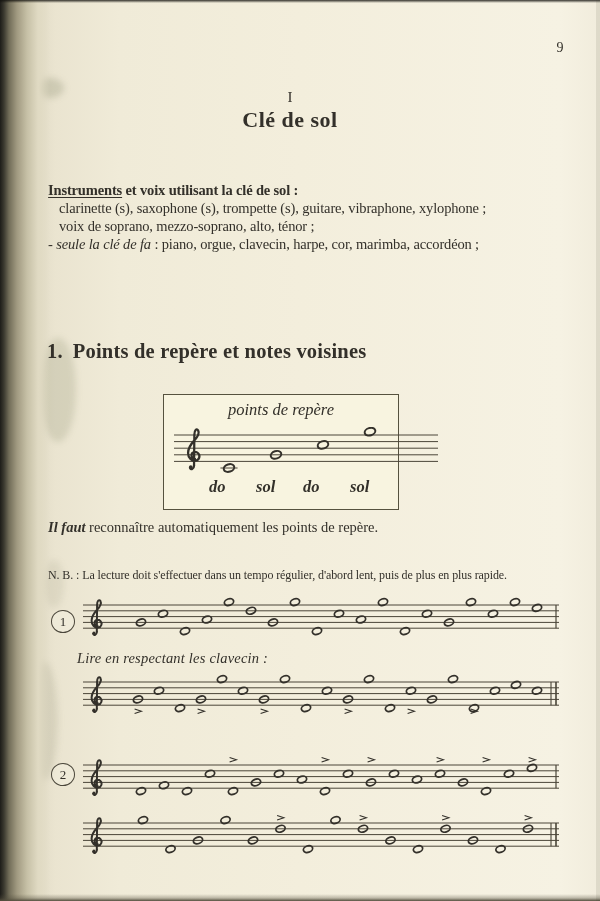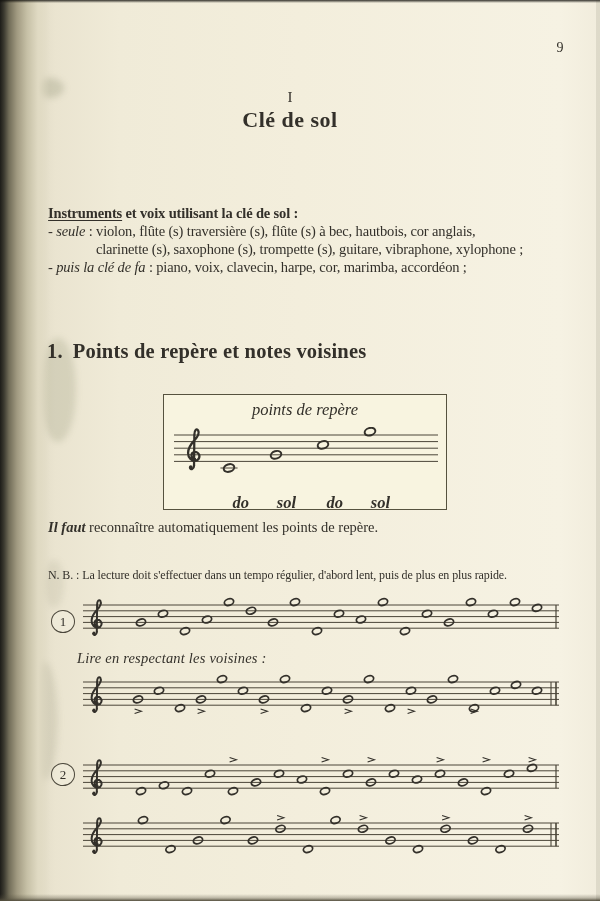--- a/index.html
+++ b/index.html
@@ -20,32 +20,32 @@
   .edge-bottom{position:absolute;left:0;bottom:0;width:600px;height:7px;
      background:linear-gradient(0deg,#55503f 0px,rgba(85,80,63,.35) 3px,rgba(85,80,63,0) 7px);}
   .edge-right{position:absolute;right:0;top:0;width:4px;height:901px;background:rgba(60,55,40,.10);}
   .blob{position:absolute;border-radius:50%;filter:blur(3px);}
   
   .abs{position:absolute;}
   .pageno{font-size:14px;letter-spacing:.5px;}
   .numeral{left:30px;top:89px;width:520px;text-align:center;font-size:15px;}
   .title{left:30px;top:107px;width:520px;text-align:center;
          font-size:22px;font-weight:bold;letter-spacing:.5px;}
-  .intro{left:48px;top:204px;width:512px;font-size:14.5px;line-height:18px;letter-spacing:-0.15px;}
+  .intro{left:48px;top:181px;width:512px;font-size:14.5px;line-height:18px;letter-spacing:-0.15px;}
   .intro .lead{font-weight:bold;}
   .intro .u{text-decoration:underline;text-underline-offset:2px;}
-  .cont{padding-left:11px;text-align:center;}
+  .cont{padding-left:11px;}
   .it{font-style:italic;}
   .section-h{left:47px;top:340px;font-size:20.5px;font-weight:bold;letter-spacing:.2px;}
   .section-h .num{margin-right:10px;}
-  .example-box{left:163px;top:394px;width:284px;height:116px;background:var(--box-bg);
+  .example-box{left:163px;top:394px;width:236px;height:116px;background:var(--box-bg);
                border:1.5px solid #56523f;box-sizing:border-box;}
   .caption{position:absolute;left:0;top:5px;width:100%;text-align:center;
            font-style:italic;font-size:16.5px;}
-  .solfege{position:absolute;top:98px;width:40px;text-align:right;
+  .solfege{position:absolute;top:82px;width:40px;text-align:left;
            font-size:16.5px;font-style:italic;font-weight:bold;}
   .bodyline{left:48px;top:519px;font-size:14.5px;}
   .bodyline .emph{font-weight:bold;font-style:italic;}
   .nb{left:48px;top:568px;width:520px;font-size:12px;letter-spacing:-0.1px;}
   .instruction{left:77px;top:650px;font-size:14.5px;font-style:italic;letter-spacing:.2px;}
   .exnum{position:absolute;width:22px;height:21px;border:1px solid #4a463a;border-radius:50%;
          text-align:center;line-height:21px;font-size:13px;background:rgba(246,242,227,.4);}
   .staff-wrap{position:absolute;}
   svg.staff{display:block;}
 </style>
@@ -59,23 +59,23 @@
   <div class="blob" style="left:30px;top:662px;width:28px;height:118px;background:rgba(104,104,78,.14);"></div>
   <div class="blob" style="left:44px;top:560px;width:20px;height:48px;background:rgba(104,104,78,.10);"></div>
 
   <div class="abs pageno" style="right:36px;top:40px;">9</div>
 
   <div class="abs numeral">I</div>
   <div class="abs title">Clé de sol</div>
 
   <div class="abs intro">
     <div class="lead"><span class="u">Instruments</span><span> et voix utilisant la clé de sol :</span></div>
-    <div><span>- </span><span class="it">seule</span><span> :  violon, flûte (s) traversière (s), flûte (s) à bec, hautbois, cor anglais,</span></div>
     <div class="cont"><span>clarinette (s), saxophone (s), trompette (s), guitare, vibraphone, xylophone ;</span></div>
-    <div><span>- </span><span class="it">puis la clé de fa</span><span> : piano, voix, clavecin, harpe, cor, marimba, accordéon ;</span></div>
+    <div class="cont"><span>voix de soprano, mezzo-soprano, alto, ténor ;</span></div>
+    <div><span>- </span><span class="it">seule la clé de fa</span><span> : piano, orgue, clavecin, harpe, cor, marimba, accordéon ;</span></div>
   </div>
 
   <div class="abs section-h">
     <span class="num">1.</span><span>Points de repère et notes voisines</span>
   </div>
 
   <div class="abs example-box">
     <div class="caption">points de repère</div>
     <div class="staff-wrap" style="left:10px;top:32px;">
       <svg class="staff" width="264" height="56">
@@ -137,21 +137,21 @@
         <ellipse cx="344" cy="22.7" rx="4.76" ry="3.25" transform="rotate(-18 344 22.7)" fill="none" stroke="#33302a" stroke-width="1.74"></ellipse>
         <ellipse cx="366" cy="31.4" rx="4.76" ry="3.25" transform="rotate(-18 366 31.4)" fill="none" stroke="#33302a" stroke-width="1.74"></ellipse>
         <ellipse cx="388" cy="11.1" rx="4.76" ry="3.25" transform="rotate(-18 388 11.1)" fill="none" stroke="#33302a" stroke-width="1.74"></ellipse>
         <ellipse cx="410" cy="22.7" rx="4.76" ry="3.25" transform="rotate(-18 410 22.7)" fill="none" stroke="#33302a" stroke-width="1.74"></ellipse>
         <ellipse cx="432" cy="11.1" rx="4.76" ry="3.25" transform="rotate(-18 432 11.1)" fill="none" stroke="#33302a" stroke-width="1.74"></ellipse>
         <ellipse cx="454" cy="16.9" rx="4.76" ry="3.25" transform="rotate(-18 454 16.9)" fill="none" stroke="#33302a" stroke-width="1.74"></ellipse>
         <line x1="473" y1="14" x2="473" y2="37.2" stroke="#4a4538" stroke-width="1.2"></line>
       </svg>
   </div>
 
-  <div class="abs instruction">Lire en respectant les voisines :</div>
+  <div class="abs instruction">Lire en respectant les clavecin :</div>
 
   <div class="staff-wrap" style="left:83px;top:668px;">
     <svg class="staff" width="476" height="54">
         <line x1="0" y1="14" x2="476" y2="14" stroke="#4a4538" stroke-width="1"></line>
         <line x1="0" y1="19.8" x2="476" y2="19.8" stroke="#4a4538" stroke-width="1"></line>
         <line x1="0" y1="25.6" x2="476" y2="25.6" stroke="#4a4538" stroke-width="1"></line>
         <line x1="0" y1="31.4" x2="476" y2="31.4" stroke="#4a4538" stroke-width="1"></line>
         <line x1="0" y1="37.2" x2="476" y2="37.2" stroke="#4a4538" stroke-width="1"></line>
         <g transform="translate(5 6.05) scale(0.551)" fill="none" stroke="#33302a" stroke-width="3.6" stroke-linecap="round">
           <path d="M16 63 L16.5 14 C16.5 7 20 3.5 22.5 7 C24.5 10.5 22 17 16.5 23 C10.5 29.5 6.5 35 6.5 43 C6.5 51 12.5 56.5 18.5 55.5 C24.5 54.5 26.5 47.5 22.5 43.5 C18.5 39.5 12 41.5 12 47 C12 50.5 14.5 52.5 17.5 52.5"></path>

